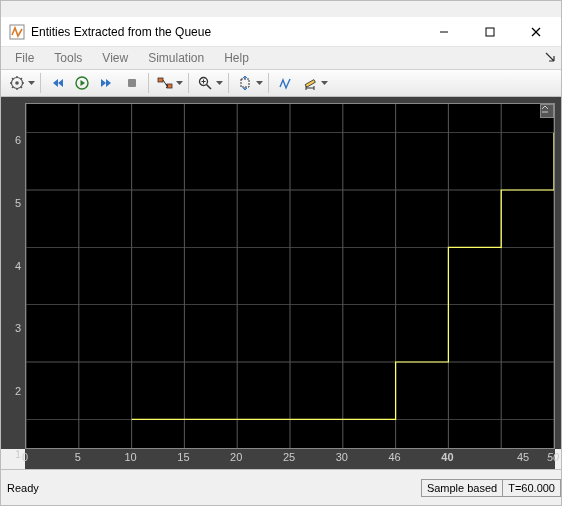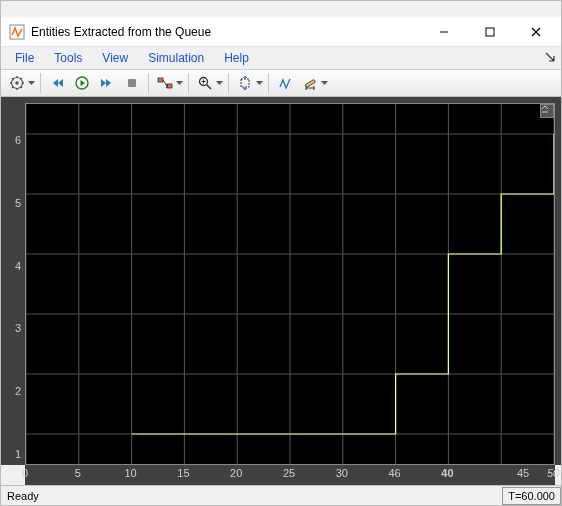--- a/index.html
+++ b/index.html
@@ -7,42 +7,42 @@
   body { width: 562px; height: 506px; background: #f0f0f0; border: 1px solid #bbb; display: flex; flex-direction: column; }
 
   
   .titlebar { height: 30px; display: flex; align-items: center; padding: 0 2px 0 8px; background: #fff; border-bottom: 1px solid #e5e5e5; margin-top: 16px; }
   .titlebar .app-icon { width:16px; height:16px; margin-right:6px; display:flex; align-items:center; justify-content:center;}
   .titlebar .title { flex: 1; font-size: 12px; color: #000; }
   .titlebar .winbtn { width: 46px; height: 30px; display:flex; align-items:center; justify-content:center; }
 
   
   .menubar { height: 22px; display:flex; align-items:center; padding: 0 4px; background:#f0f0f0; position:relative; }
-  .menubar .menu-item { padding: 2px 10px; font-size:12px; color:#1d4ed8; }
+  .menubar .menu-item { padding: 2px 10px; font-size:12px; color:#737373; }
   .menubar .corner { position:absolute; right:6px; top:4px; }
 
   
   .toolbar { height: 28px; display:flex; align-items:center; padding: 0 4px; gap:1px; background: linear-gradient(#fdfdfd,#e9e9e9); border-top:1px solid #d0d0d0; border-bottom:1px solid #c0c0c0; }
   .toolbar .tbtn { width:24px; height:22px; display:flex; align-items:center; justify-content:center; border:1px solid transparent; border-radius:2px; }
   .toolbar .sep { width:1px; height:20px; background:#c8c8c8; margin:0 3px; }
   .toolbar .dd { width:9px; display:flex; align-items:center; justify-content:center; margin-left:-3px;}
 
   
   .plot-wrap { flex:1; background:#404040; display:flex; padding: 6px 6px 0 0; position:relative; }
   .yaxis { width:24px; position:relative; }
   .yaxis .ytick { position:absolute; right:4px; transform:translateY(-50%); color:#ccc; font-size:11px; }
   .plot { flex:1; background:#000; border:1px solid #888; position:relative; overflow:hidden; }
   .plot svg { position:absolute; inset:0; width:100%; height:100%; }
   .maximize-icon { position:absolute; top:0; right:0; width:14px; height:14px; background:#555; border:1px solid #888; display:flex; align-items:center; justify-content:center; }
 
   .xaxis { height:20px; margin-left:24px; margin-right:6px; position:relative; background:#404040;}
   .xaxis .xtick { position:absolute; top:2px; transform:translateX(-50%); color:#ccc; font-size:11px; }
 
   
-  .statusbar { height: 20px; display:flex; align-items:center; padding:0 0 0 6px; background:#f0f0f0; border-top:1px solid #c0c0c0; font-size:11px; }
+  .statusbar { height: 36px; display:flex; align-items:center; padding:0 0 0 6px; background:#f0f0f0; border-top:1px solid #c0c0c0; font-size:11px; }
   .statusbar .status-fill { flex:1; }
   .statusbar .status-box { border:1px solid #999; padding:1px 5px; margin-left:-1px; background:#f0f0f0; height:18px; display:flex; align-items:center;}
 </style>
 </head>
 <body>
 
 <div class="titlebar">
   <span class="app-icon">
     <svg width="16" height="16" viewBox="0 0 16 16">
         <rect x="1" y="1" width="14" height="14" fill="#fff" stroke="#888"></rect>
@@ -239,14 +239,15 @@
     <span class="xtick" style="left: 316.8px;">30</span>
     <span class="xtick" style="left: 369.6px;">46</span>
     <span class="xtick" style="left: 422.4px; font-weight: bold;">40</span>
     <span class="xtick" style="left: 498px;">45</span>
     <span class="xtick" style="left: 528px; font-style: italic;">50</span>
   </div>
 
 <div class="statusbar">
   <span>Ready</span>
   <span class="status-fill"></span>
+  <span class="status-box">Sample based</span>
   <span class="status-box">T=60.000</span>
 </div>
 
 </body></html>

